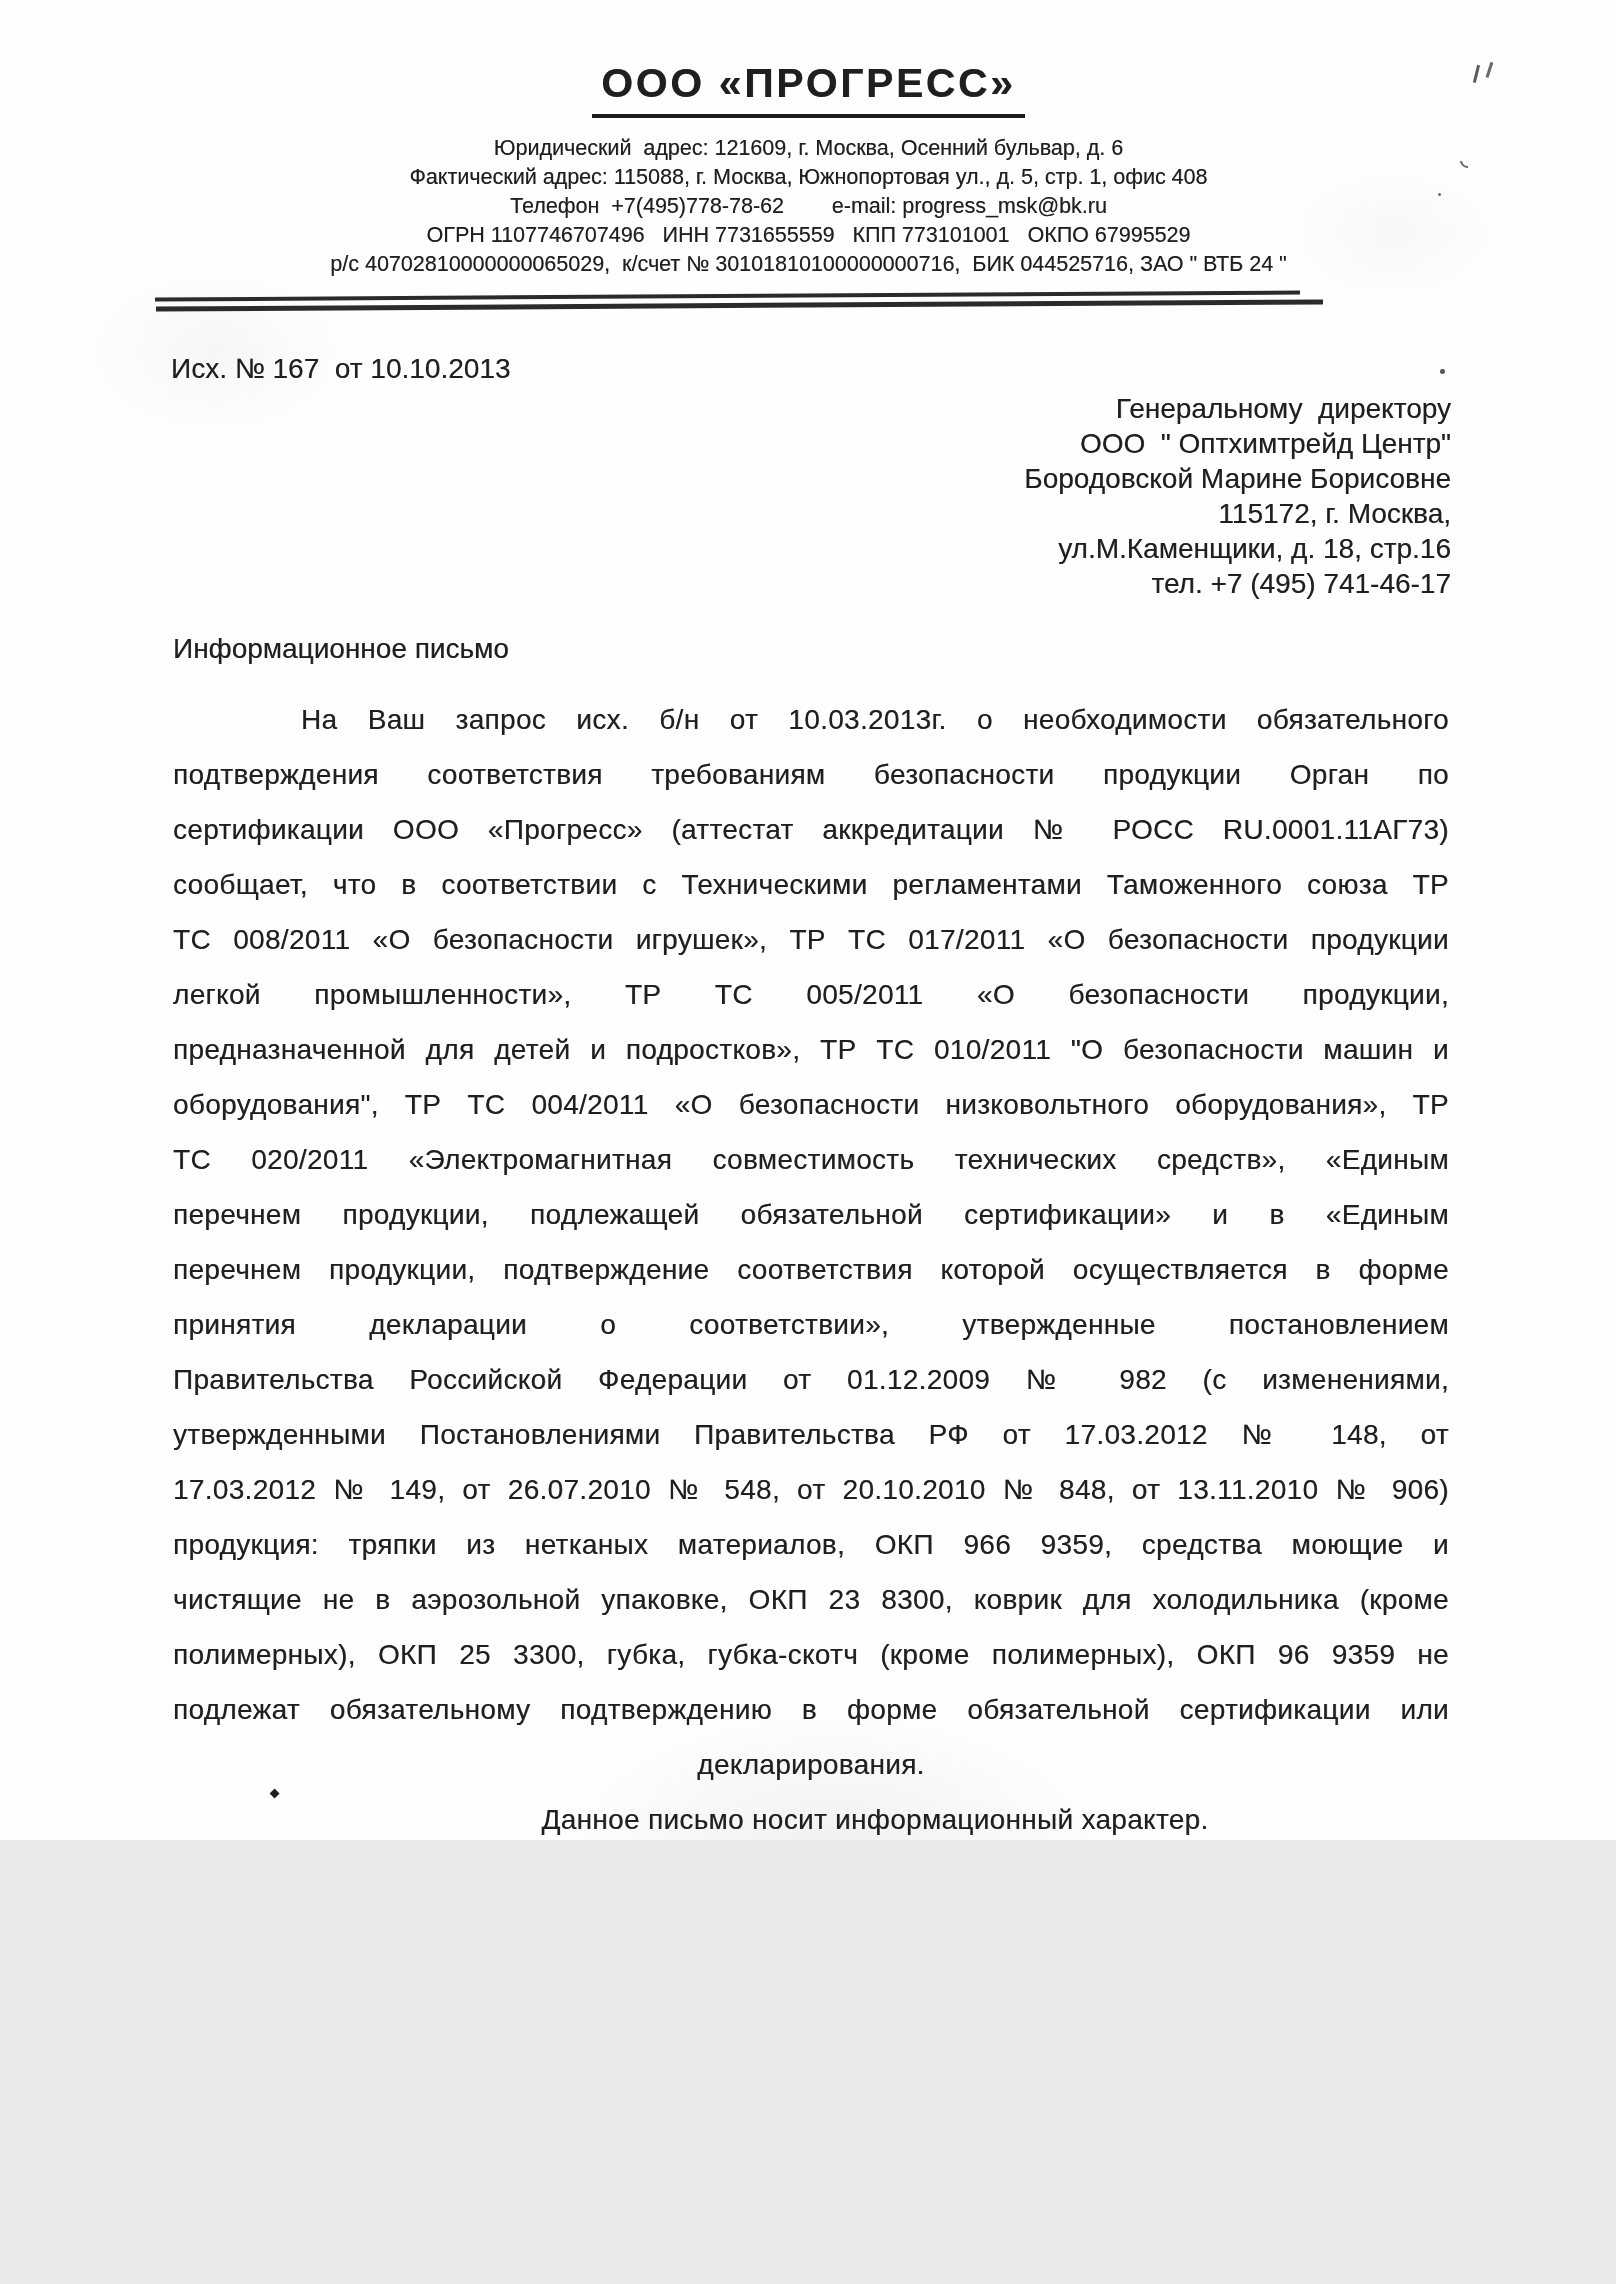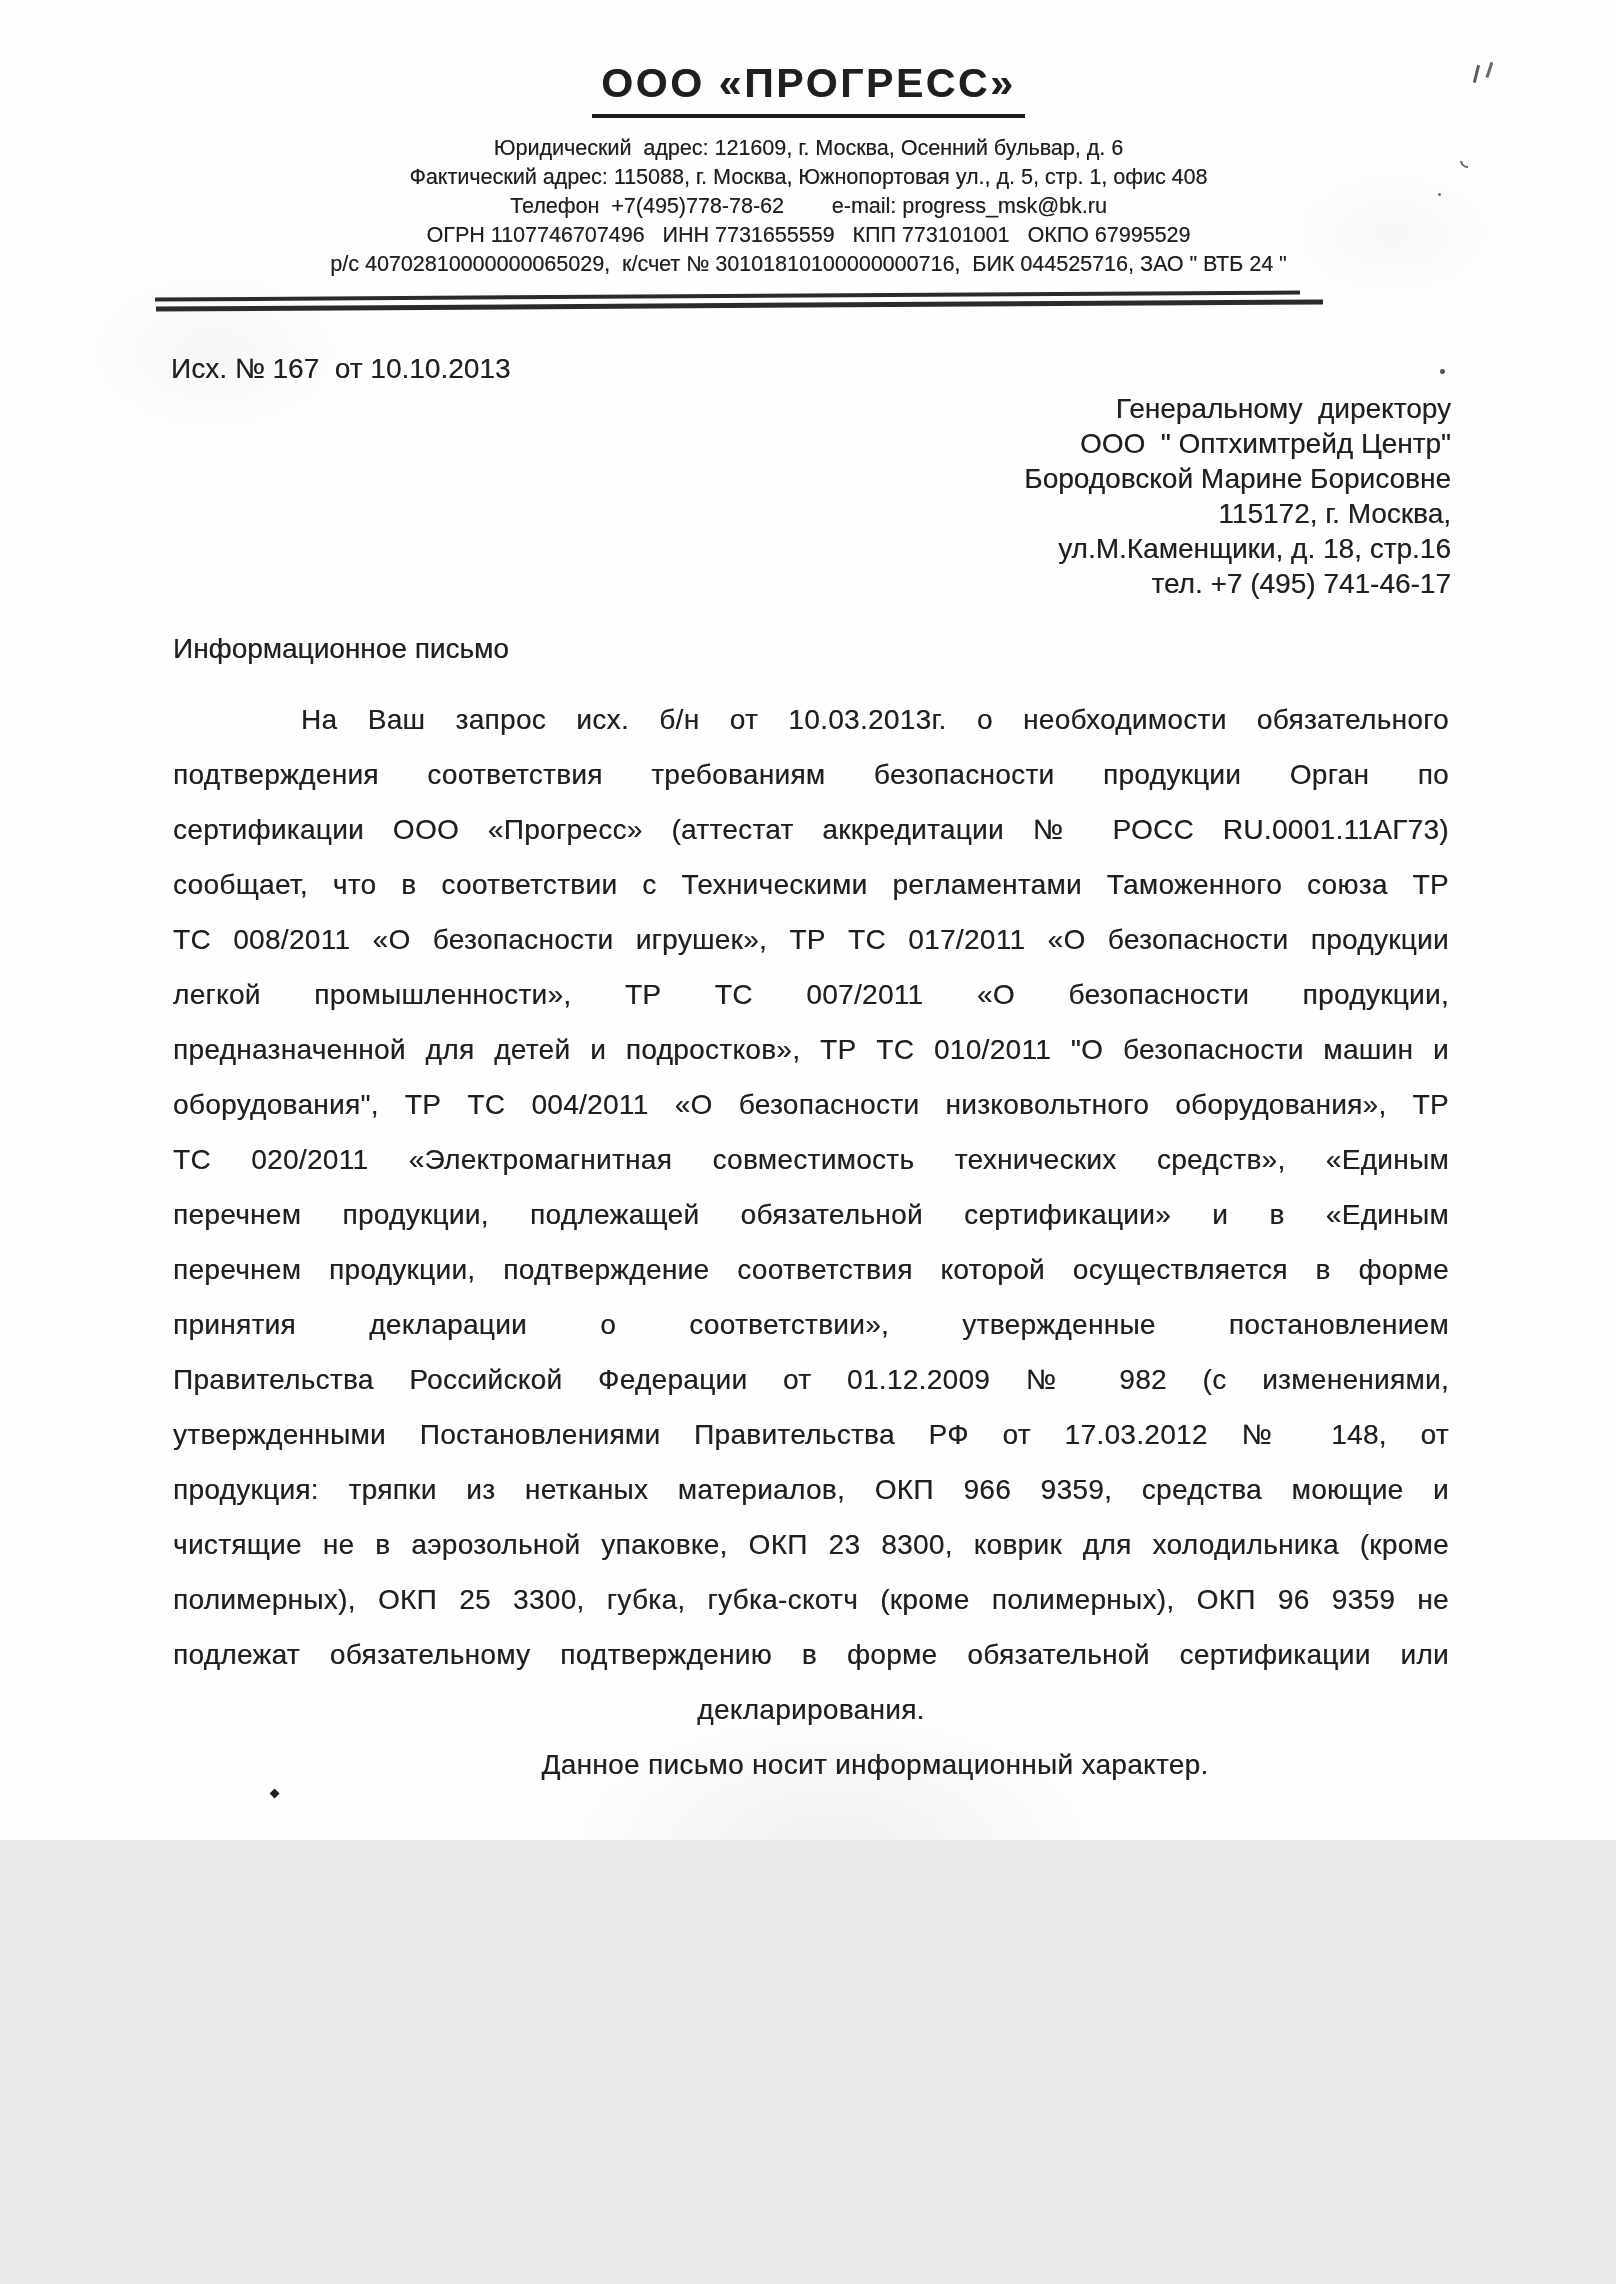--- a/index.html
+++ b/index.html
@@ -98,29 +98,30 @@
   </div>
 
   <div class="letter-title scan-text">Информационное письмо</div>
 
   <div class="letter-body scan-text">
     <div class="bline indent">На Ваш запрос исх. б/н от 10.03.2013г. о необходимости обязательного</div>
     <div class="bline">подтверждения соответствия требованиям безопасности продукции Орган по</div>
     <div class="bline">сертификации ООО «Прогресс» (аттестат аккредитации № РОСС RU.0001.11АГ73)</div>
     <div class="bline">сообщает, что в соответствии с Техническими регламентами Таможенного союза ТР</div>
     <div class="bline">ТС 008/2011 «О безопасности игрушек», ТР ТС 017/2011 «О безопасности продукции</div>
-    <div class="bline">легкой промышленности», ТР ТС 007/2011 «О безопасности продукции,</div>
+    <div class="bline">легкой промышленности», ТР ТС 005/2011 «О безопасности продукции,</div>
     <div class="bline">предназначенной для детей и подростков», ТР ТС 010/2011 "О безопасности машин и</div>
     <div class="bline">оборудования", ТР ТС 004/2011 «О безопасности низковольтного оборудования», ТР</div>
     <div class="bline">ТС 020/2011 «Электромагнитная совместимость технических средств», «Единым</div>
     <div class="bline">перечнем продукции, подлежащей обязательной сертификации» и в «Единым</div>
     <div class="bline">перечнем продукции, подтверждение соответствия которой осуществляется в форме</div>
     <div class="bline">принятия декларации о соответствии», утвержденные постановлением</div>
     <div class="bline">Правительства Российской Федерации от 01.12.2009 № 982 (с изменениями,</div>
     <div class="bline">утвержденными Постановлениями Правительства РФ от 17.03.2012 № 148, от</div>
+    <div class="bline">17.03.2012 № 149, от 26.07.2010 № 548, от 20.10.2010 № 848, от 13.11.2010 № 906)</div>
     <div class="bline">продукция: тряпки из нетканых материалов, ОКП 966 9359, средства моющие и</div>
     <div class="bline">чистящие не в аэрозольной упаковке, ОКП 23 8300, коврик для холодильника (кроме</div>
     <div class="bline">полимерных), ОКП 25 3300, губка, губка-скотч (кроме полимерных), ОКП 96 9359 не</div>
     <div class="bline">подлежат обязательному подтверждению в форме обязательной сертификации или</div>
     <div class="bline left">декларирования.</div>
     <div class="bline left indent">Данное письмо носит информационный характер.</div>
   </div>
 
   <div class="signature scan-text">
     <div>Руководитель</div>

